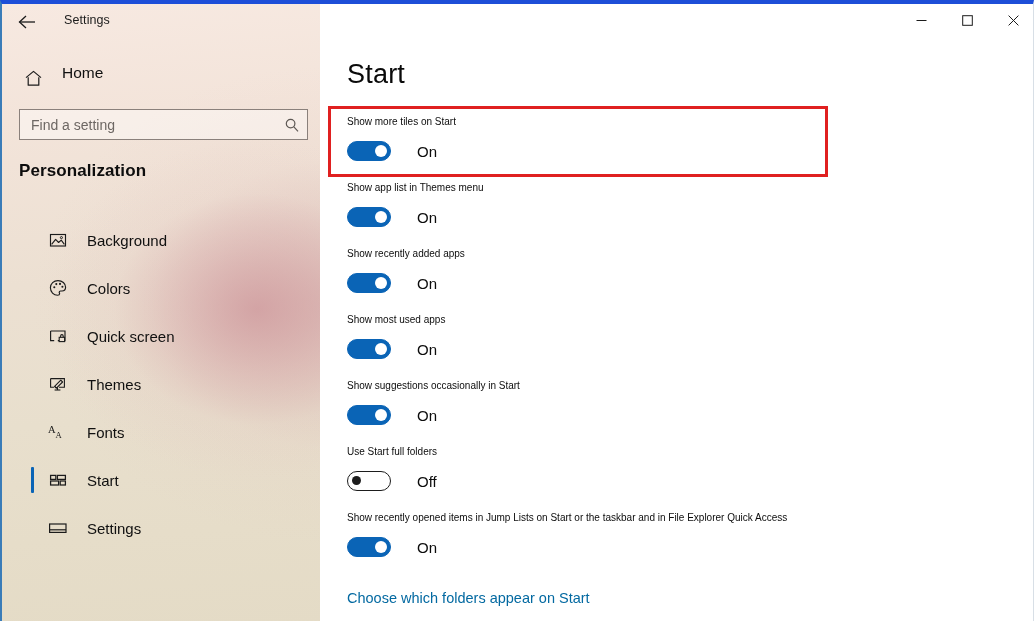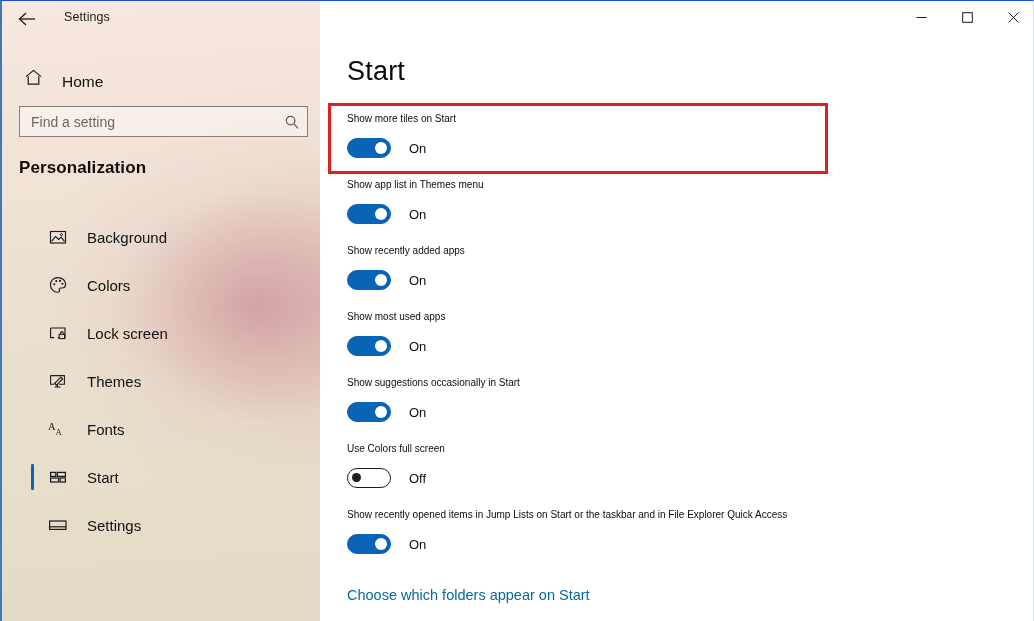--- a/index.html
+++ b/index.html
@@ -11,21 +11,21 @@
     background: #ffffff;
     font-family: "Liberation Sans", sans-serif;
   }
 
   #app {
     position: relative;
     width: 1034px;
     height: 621px;
     background: #ffffff;
     border-left: 2px solid #3a7cb8;
-    border-top: 1px solid #1d4ed8;
+    border-top: 4px solid #1d4ed8;
     border-right: 1px solid #d8dfe6;
     overflow: hidden;
   }
 
   
   #sidebar {
     position: absolute;
     left: 0; top: 0;
     width: 318px;
     height: 621px;
@@ -66,21 +66,21 @@
     color: #1b1b1b;
     letter-spacing: 0.1px;
     white-space: nowrap;
   }
 
   
   #home-item {
     position: absolute;
     left: 0; top: 60px;
     width: 318px; height: 30px;
-    display: flex; align-items: flex-end;
+    display: flex; align-items: flex-start;
     cursor: pointer;
   }
   .nav-icon {
     width: 30px; height: 28px;
     margin-left: 16px;
     display: flex; align-items: center; justify-content: center;
     flex: 0 0 auto;
   }
   .nav-label {
     margin-left: 14px;
@@ -228,22 +228,22 @@
     border: 1.6px solid #1d1d1d;
   }
   .toggle.off .knob {
     position: absolute;
     left: 4px; top: 4px;
     width: 9px; height: 9px;
     border-radius: 50%;
     background: #1d1d1d;
   }
   .toggle-state {
-    margin-left: 18px;
-    font-size: 13px;
+    margin-left: 26px;
+    font-size: 15px;
     color: #0c0c0c;
     text-align: center;
   }
 
   #folders-link {
     position: absolute;
     left: 27px; top: 586px;
     font-size: 14.5px;
     color: #0369a1;
     text-decoration: none;
@@ -329,21 +329,21 @@
 
         <div class="nav-item">
           <span class="nav-icon">
             <svg width="21" height="20" viewBox="0 0 21 20">
               <path d="M2.6 5 H17 V14.6 H9.8" fill="none" stroke="#1b1b1b" stroke-width="1.15"></path>
               <path d="M2.6 5 V14.6 H6.2" fill="none" stroke="#1b1b1b" stroke-width="1.15"></path>
               <rect x="11.2" y="11.3" width="5.4" height="4.3" fill="#ece0d2" stroke="#1b1b1b" stroke-width="1.1"></rect>
               <path d="M12.6 11.3 V9.9 A1.3 1.3 0 0 1 15.2 9.9 V11.3" fill="none" stroke="#1b1b1b" stroke-width="1.05"></path>
             </svg>
           </span>
-          <span class="nav-label">Lock screen</span>
+          <span class="nav-label">Quick screen</span>
         </div>
 
         <div class="nav-item">
           <span class="nav-icon">
             <svg width="20" height="20" viewBox="0 0 20 20">
               <path d="M2.6 4.6 H16.4 V13.2 H11" fill="none" stroke="#1b1b1b" stroke-width="1.1"></path>
               <path d="M2.6 4.6 V13.2 H6" fill="none" stroke="#1b1b1b" stroke-width="1.1"></path>
               <line x1="6.6" y1="16" x2="12.4" y2="16" stroke="#1b1b1b" stroke-width="1.1"></line>
               <line x1="9.5" y1="13.2" x2="9.5" y2="16" stroke="#1b1b1b" stroke-width="1.1"></line>
               <path d="M6.6 12.4 L12.8 6.2 L14.6 8 L8.4 14.2 Z" fill="#ece0d2" stroke="#1b1b1b" stroke-width="1.1" stroke-linejoin="round"></path>
@@ -459,21 +459,21 @@
         <div class="setting-label">Show suggestions occasionally in Start</div>
         <div class="toggle-row">
           <div class="toggle on">
               <span class="knob"></span>
             </div>
           <span class="toggle-state">On</span>
         </div>
       </div>
 
       <div class="setting">
-        <div class="setting-label">Use Colors full screen</div>
+        <div class="setting-label">Use Start full folders</div>
         <div class="toggle-row">
           <div class="toggle off">
               <span class="knob"></span>
             </div>
           <span class="toggle-state">Off</span>
         </div>
       </div>
 
       <div class="setting">
         <div class="setting-label">Show recently opened items in Jump Lists on Start or the taskbar and in File Explorer Quick Access</div>

